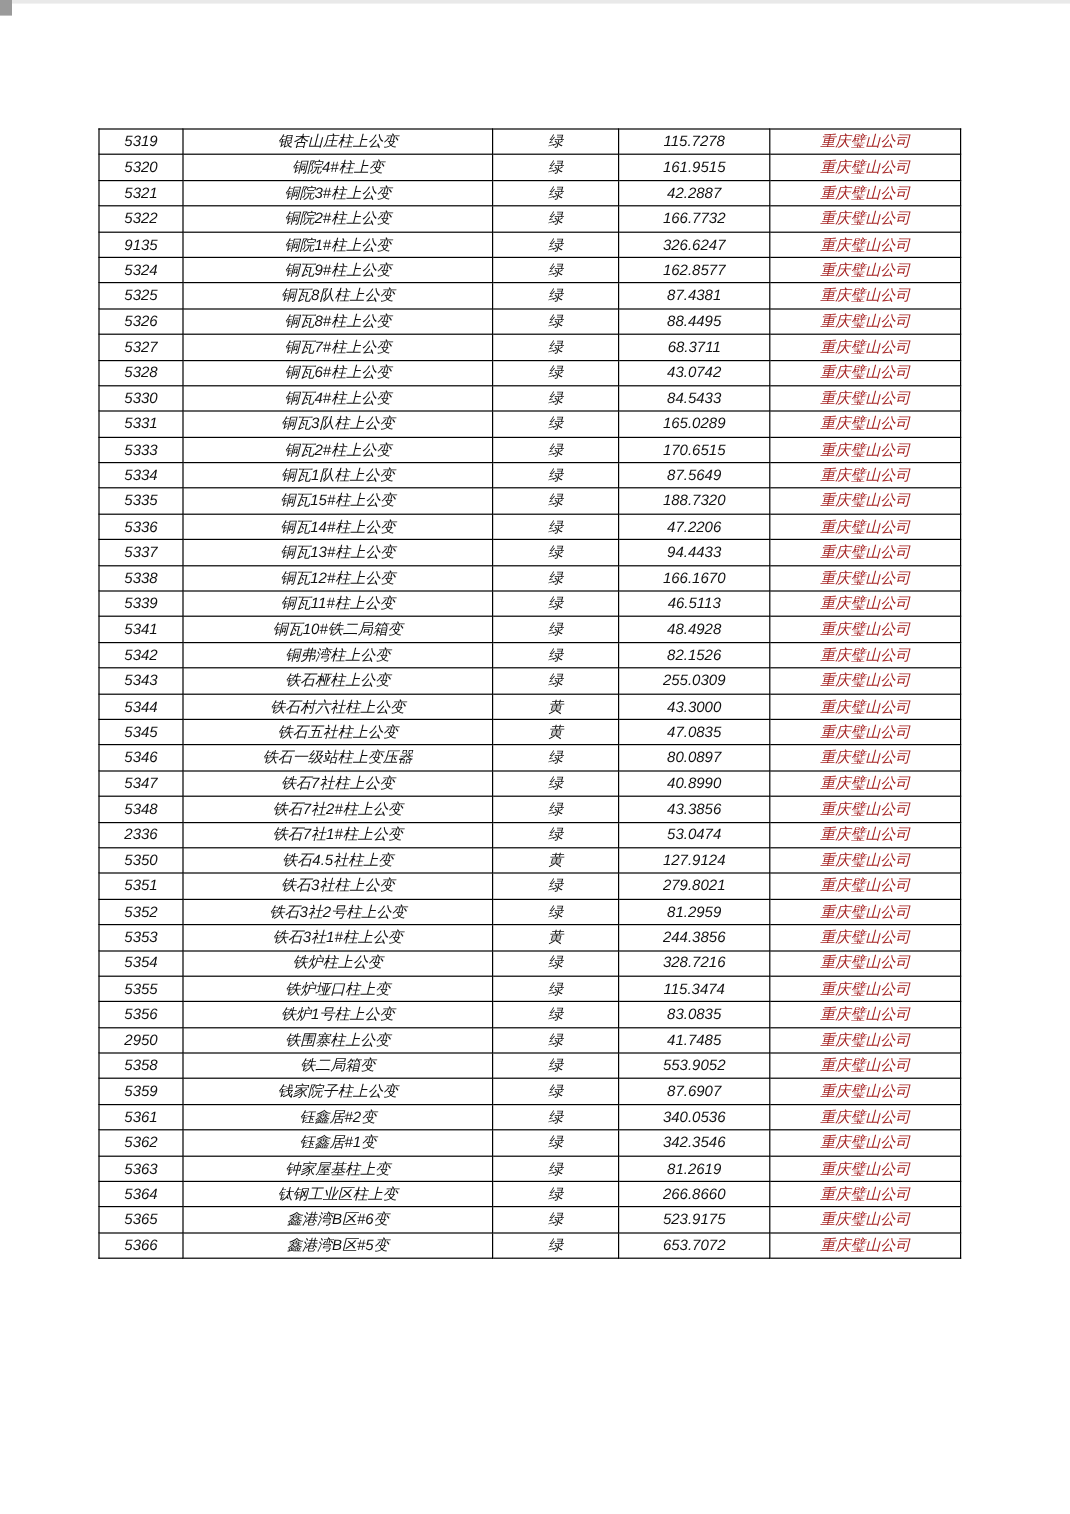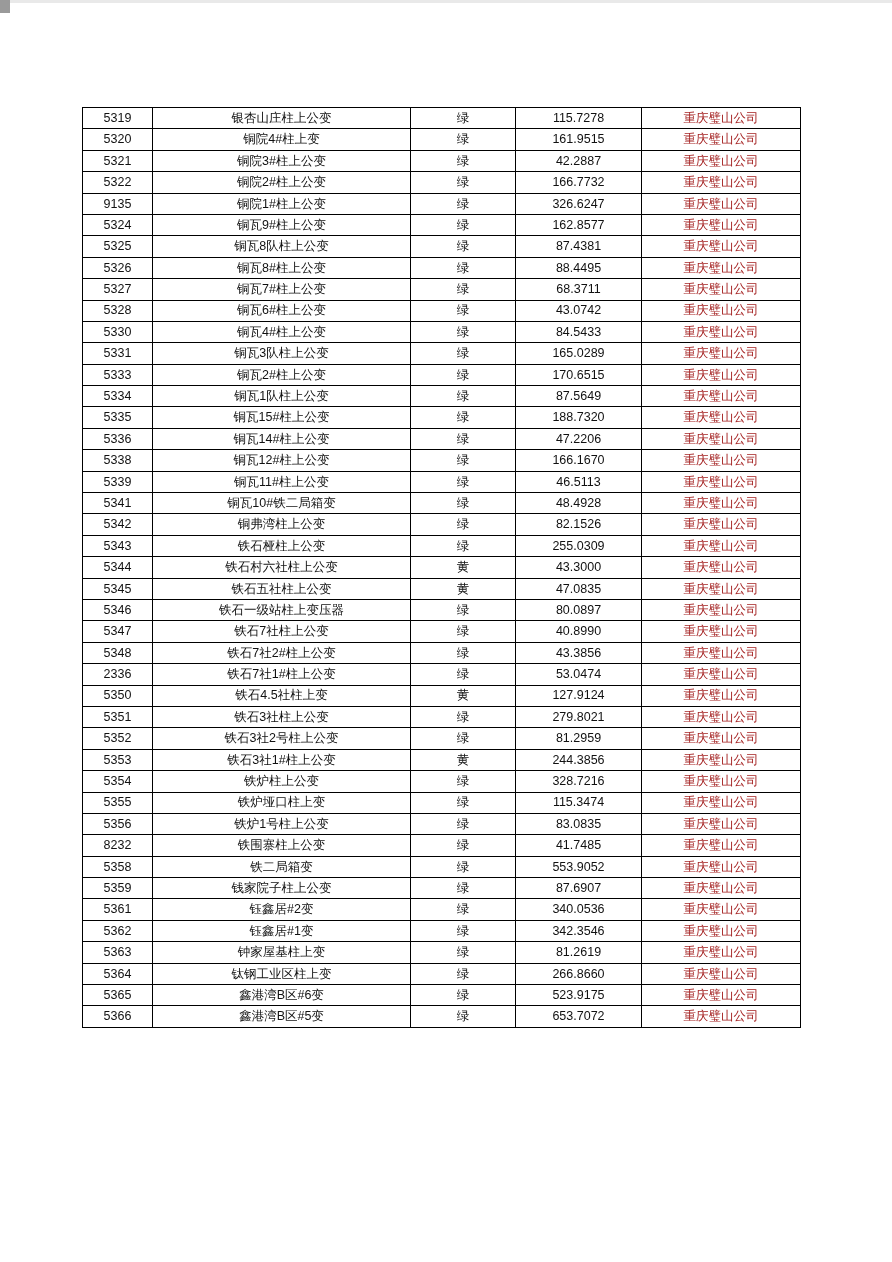--- a/index.html
+++ b/index.html
@@ -27,20 +27,21 @@
     width: 10px; height: 13px;
     background: #9a9a9a;
   }
   table.sheet {
     position: absolute;
     left: 82px;
     top: 107px;
     width: 718px;
     border-collapse: collapse;
     table-layout: fixed;
+    font-style: italic;
   }
   table.sheet td {
     border: 1px solid #000000;
     height: 20.4px;
     padding: 0 2px;
     font-size: 12.5px;
     line-height: 1;
     text-align: center;
     vertical-align: middle;
     white-space: nowrap;
@@ -170,20 +171,27 @@
           <td style="color: rgb(165, 35, 35);">重庆璧山公司</td>
         </tr>
         <tr>
           <td>5336</td>
           <td>铜瓦14#柱上公变</td>
           <td>绿</td>
           <td>47.2206</td>
           <td style="color: rgb(165, 35, 35);">重庆璧山公司</td>
         </tr>
         <tr>
+          <td>5337</td>
+          <td>铜瓦13#柱上公变</td>
+          <td>绿</td>
+          <td>94.4433</td>
+          <td style="color: rgb(165, 35, 35);">重庆璧山公司</td>
+        </tr>
+        <tr>
           <td>5338</td>
           <td>铜瓦12#柱上公变</td>
           <td>绿</td>
           <td>166.1670</td>
           <td style="color: rgb(165, 35, 35);">重庆璧山公司</td>
         </tr>
         <tr>
           <td>5339</td>
           <td>铜瓦11#柱上公变</td>
           <td>绿</td>
@@ -296,21 +304,21 @@
           <td style="color: rgb(165, 35, 35);">重庆璧山公司</td>
         </tr>
         <tr>
           <td>5356</td>
           <td>铁炉1号柱上公变</td>
           <td>绿</td>
           <td>83.0835</td>
           <td style="color: rgb(165, 35, 35);">重庆璧山公司</td>
         </tr>
         <tr>
-          <td>8232</td>
+          <td>2950</td>
           <td>铁围寨柱上公变</td>
           <td>绿</td>
           <td>41.7485</td>
           <td style="color: rgb(165, 35, 35);">重庆璧山公司</td>
         </tr>
         <tr>
           <td>5358</td>
           <td>铁二局箱变</td>
           <td>绿</td>
           <td>553.9052</td>

